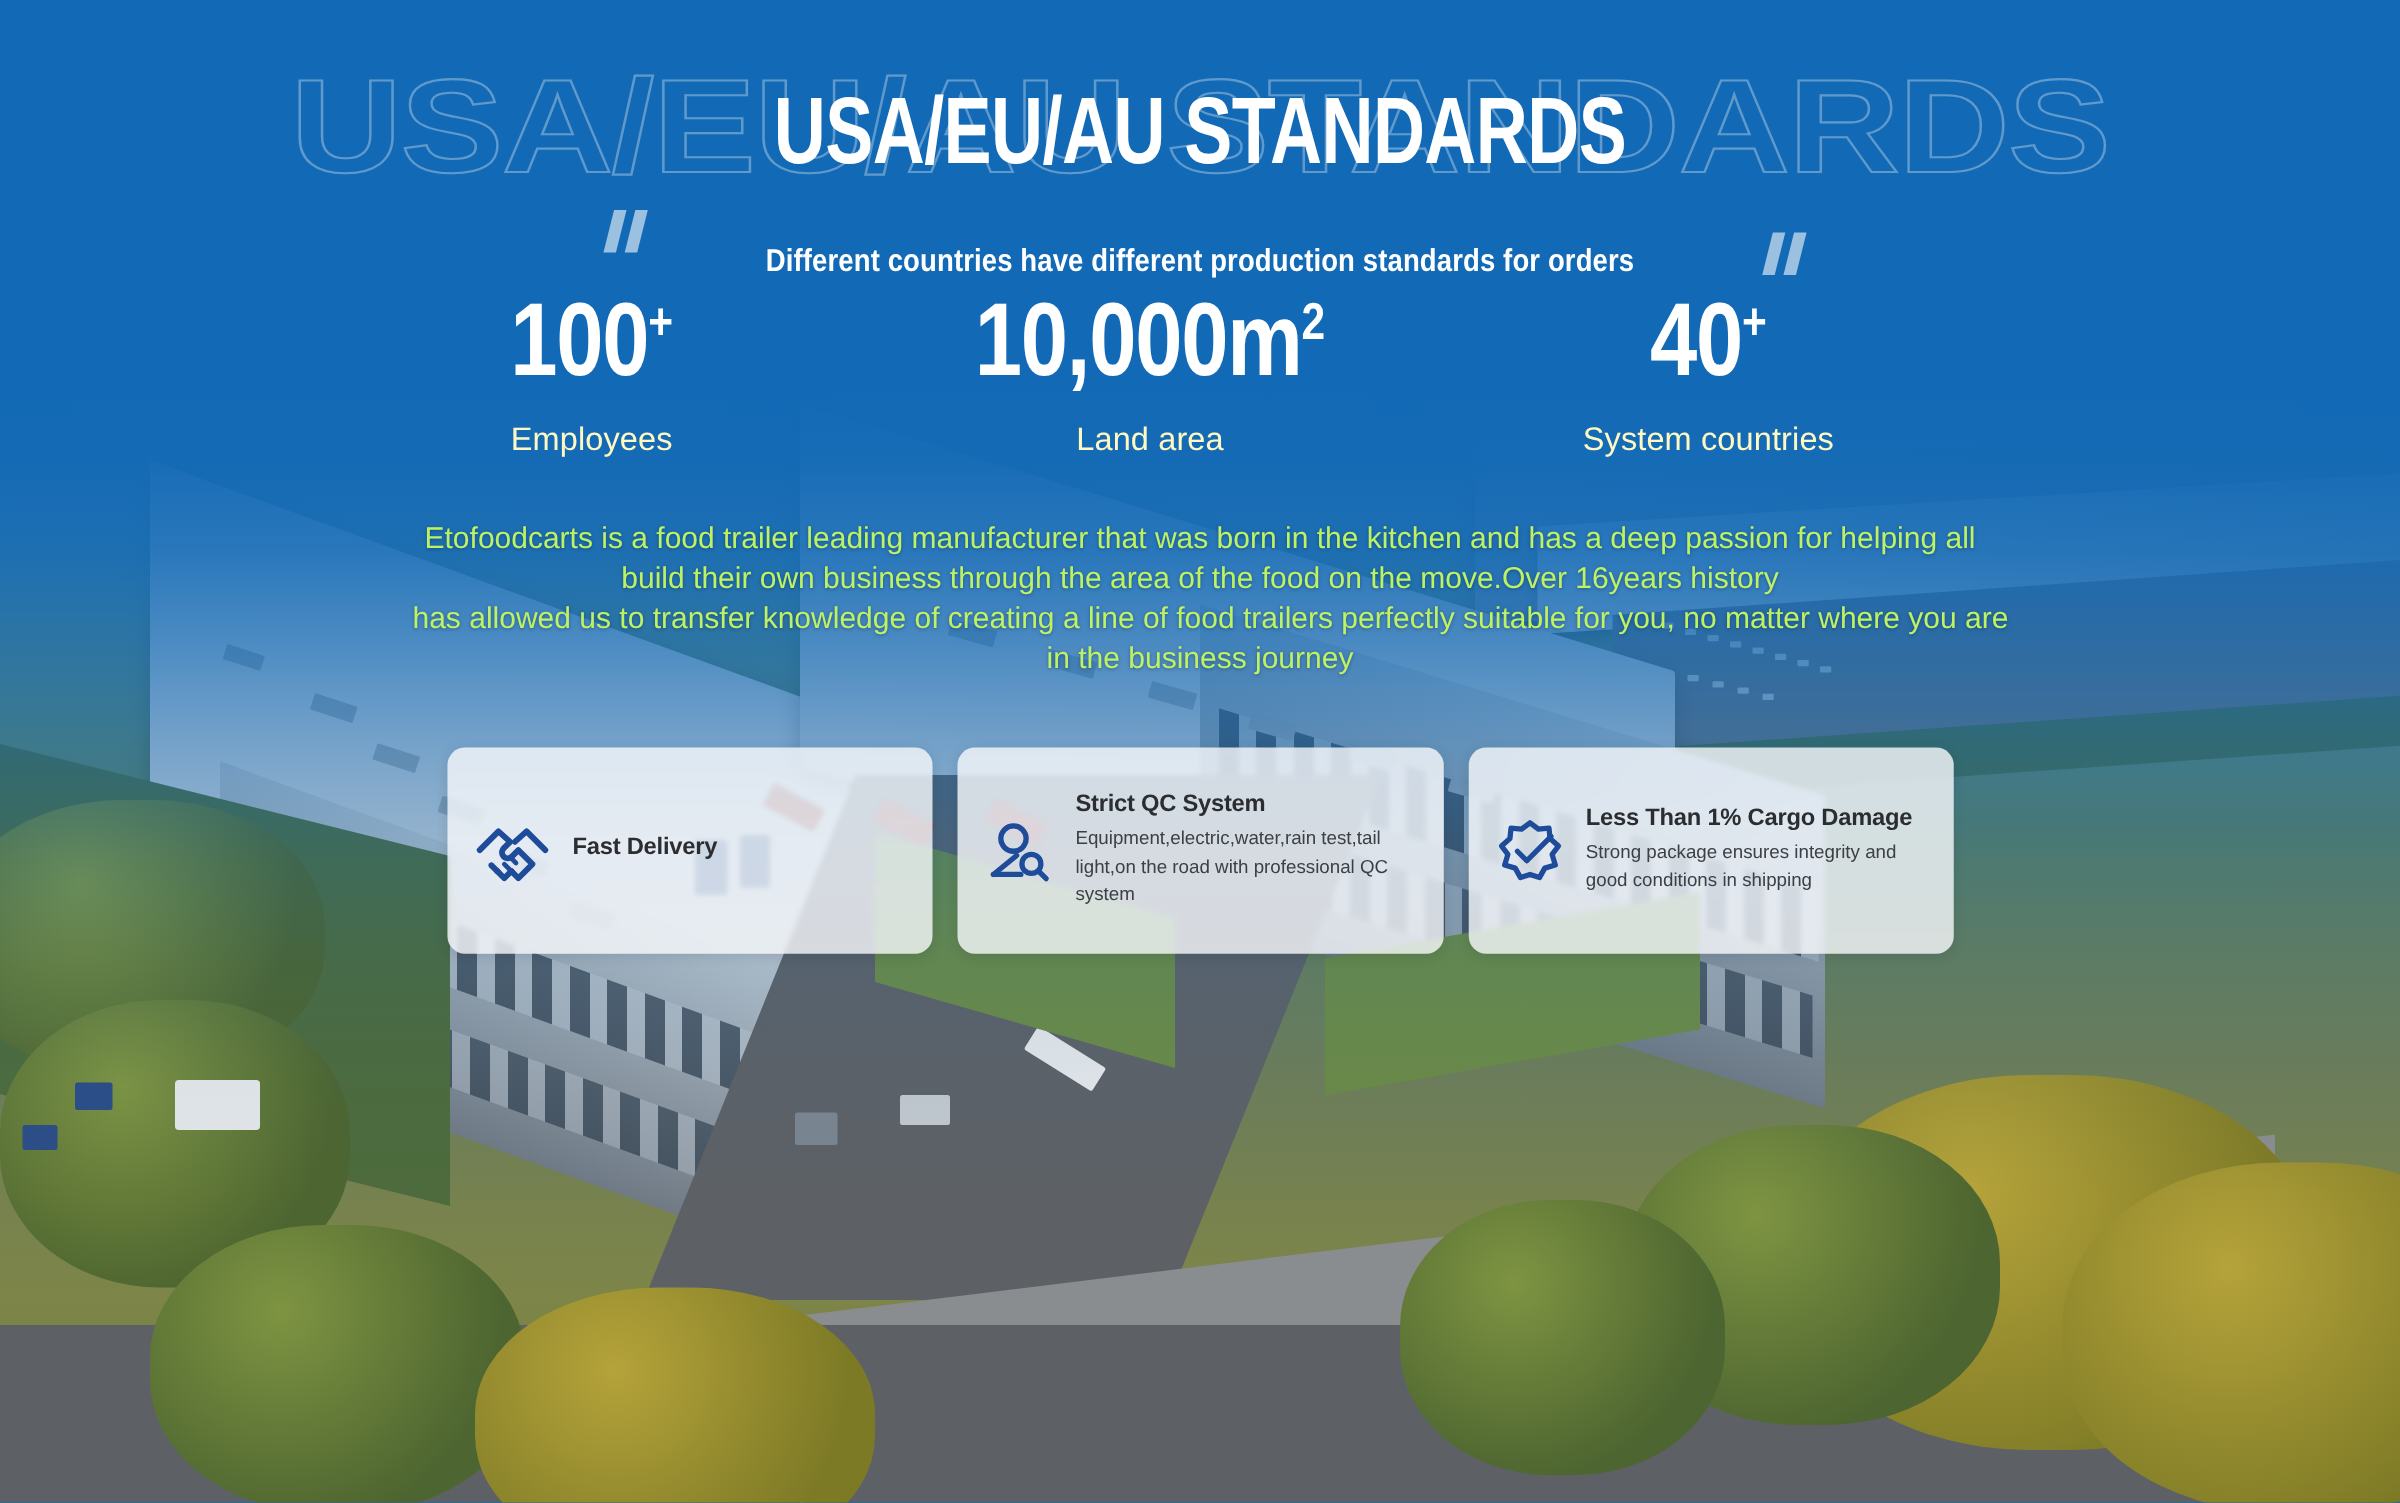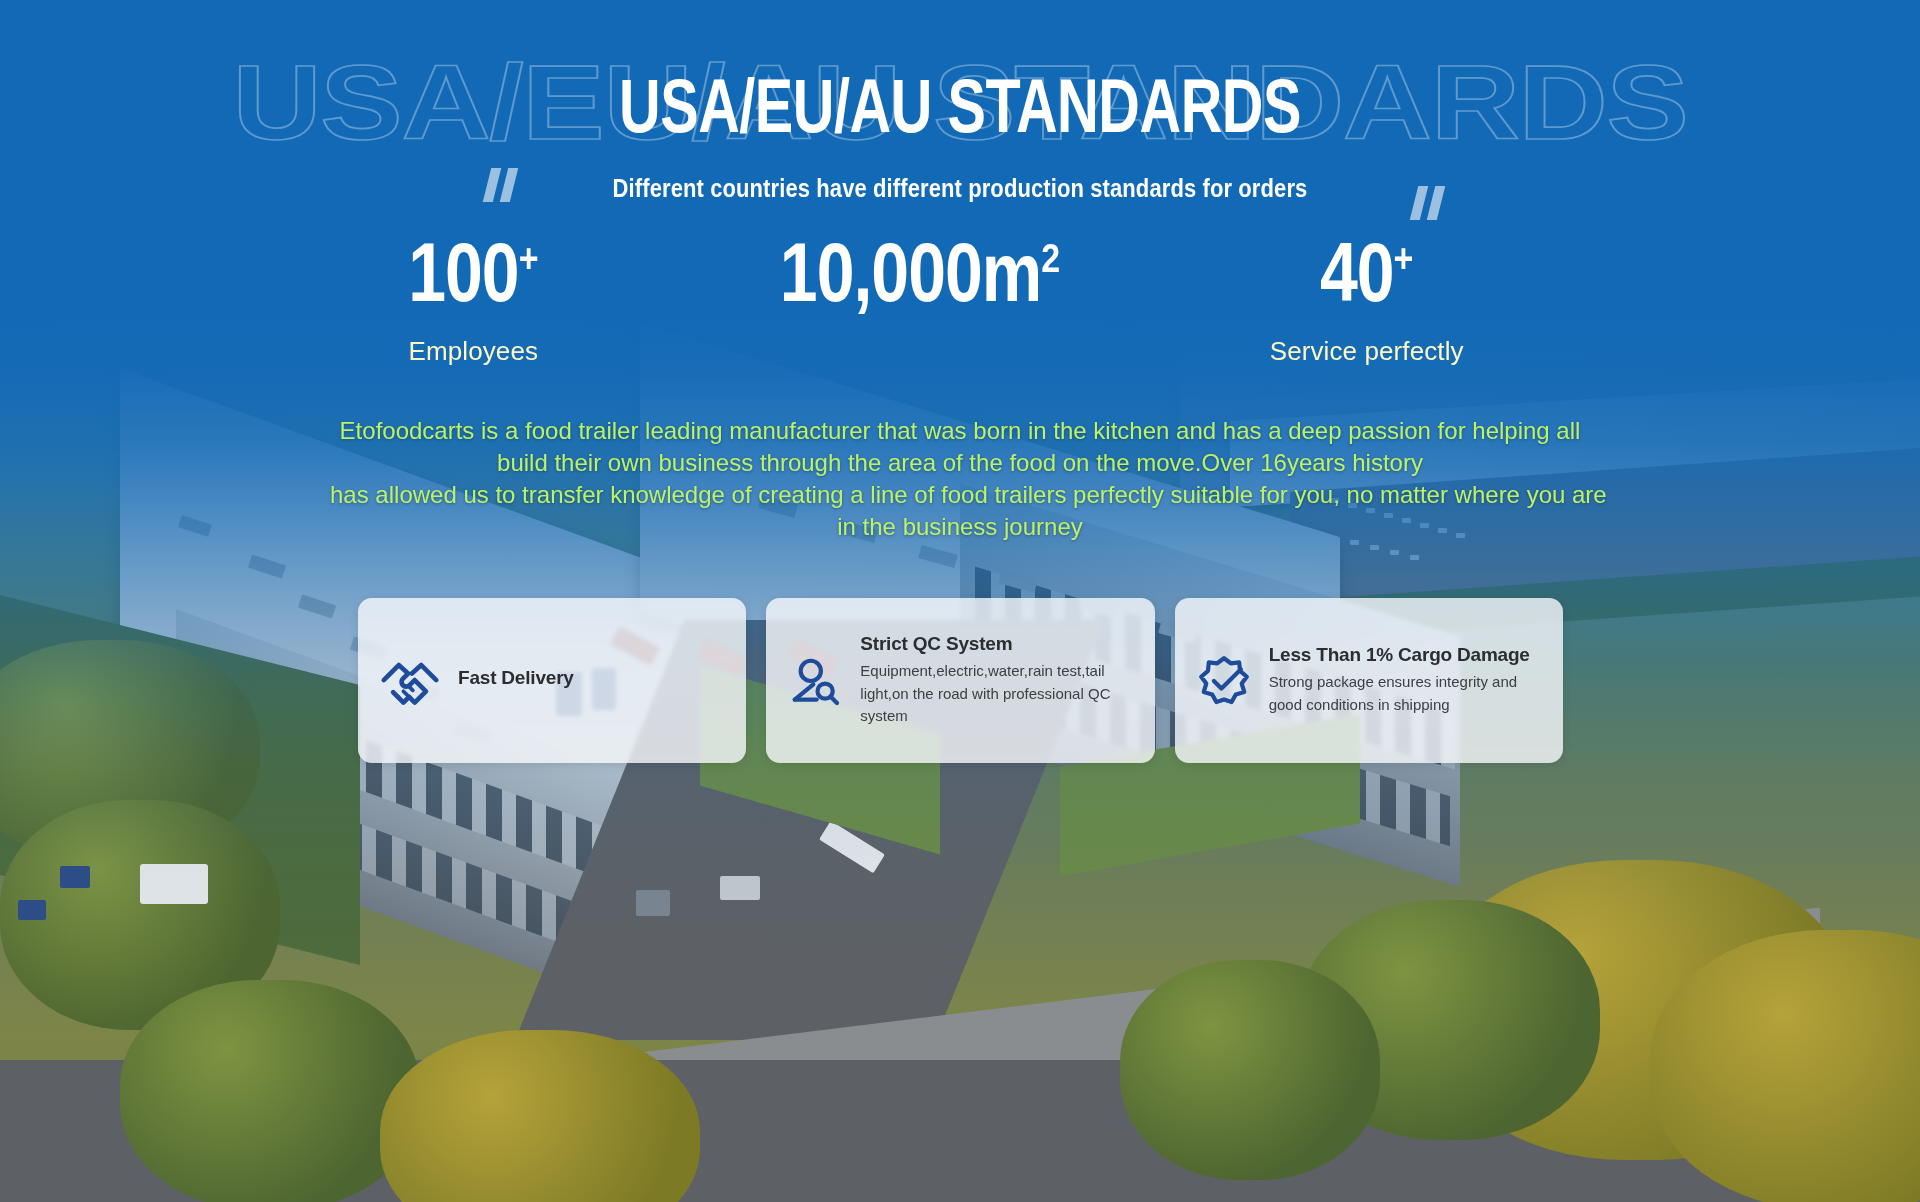--- a/index.html
+++ b/index.html
@@ -97,21 +97,21 @@
     text-align:center;
     font-size:62px; font-weight:700; letter-spacing:-0.5px;
     color:#ffffff; white-space:nowrap;
     transform:scaleX(.93) scaleY(1.22);
     transform-origin:50% 50%;
   }
 
   
   .sub-wrap{
     position:absolute; left:0; top:176px; width:1920px; height:46px;
-    display:flex; align-items:flex-start; justify-content:center;
+    display:flex; align-items:flex-end; justify-content:center;
   }
   .subtitle{
     font-size:22px; font-weight:700; color:#fff; letter-spacing:.1px;
     transform:scaleY(1.15); transform-origin:50% 50%;
   }
   .quote{
     position:absolute; display:flex; gap:7px;
   }
   .quote span{
     display:block; width:10px; height:34px;
@@ -291,25 +291,26 @@
 
   <div class="stats">
 
     <div class="stat">
       <div class="stat-num"><span>100</span><span class="sup">+</span></div>
       <div class="stat-label">Employees</div>
     </div>
 
     <div class="stat">
       <div class="stat-num"><span>10,000m</span><span class="sup">2</span></div>
+      <div class="stat-label">Land area</div>
     </div>
 
     <div class="stat">
       <div class="stat-num"><span>40</span><span class="sup">+</span></div>
-      <div class="stat-label">Service perfectly</div>
+      <div class="stat-label">System countries</div>
     </div>
 
   </div>
 
   <div class="para">
     <div>Etofoodcarts is a food trailer leading manufacturer that was born in the kitchen and has a deep passion for helping all</div>
     <div>build their own business through the area of the food on the move.Over 16years history</div>
     <div>has allowed us to transfer knowledge of creating a line of food trailers perfectly suitable for you, no matter where you are</div>
     <div>in the business journey</div>
   </div>

